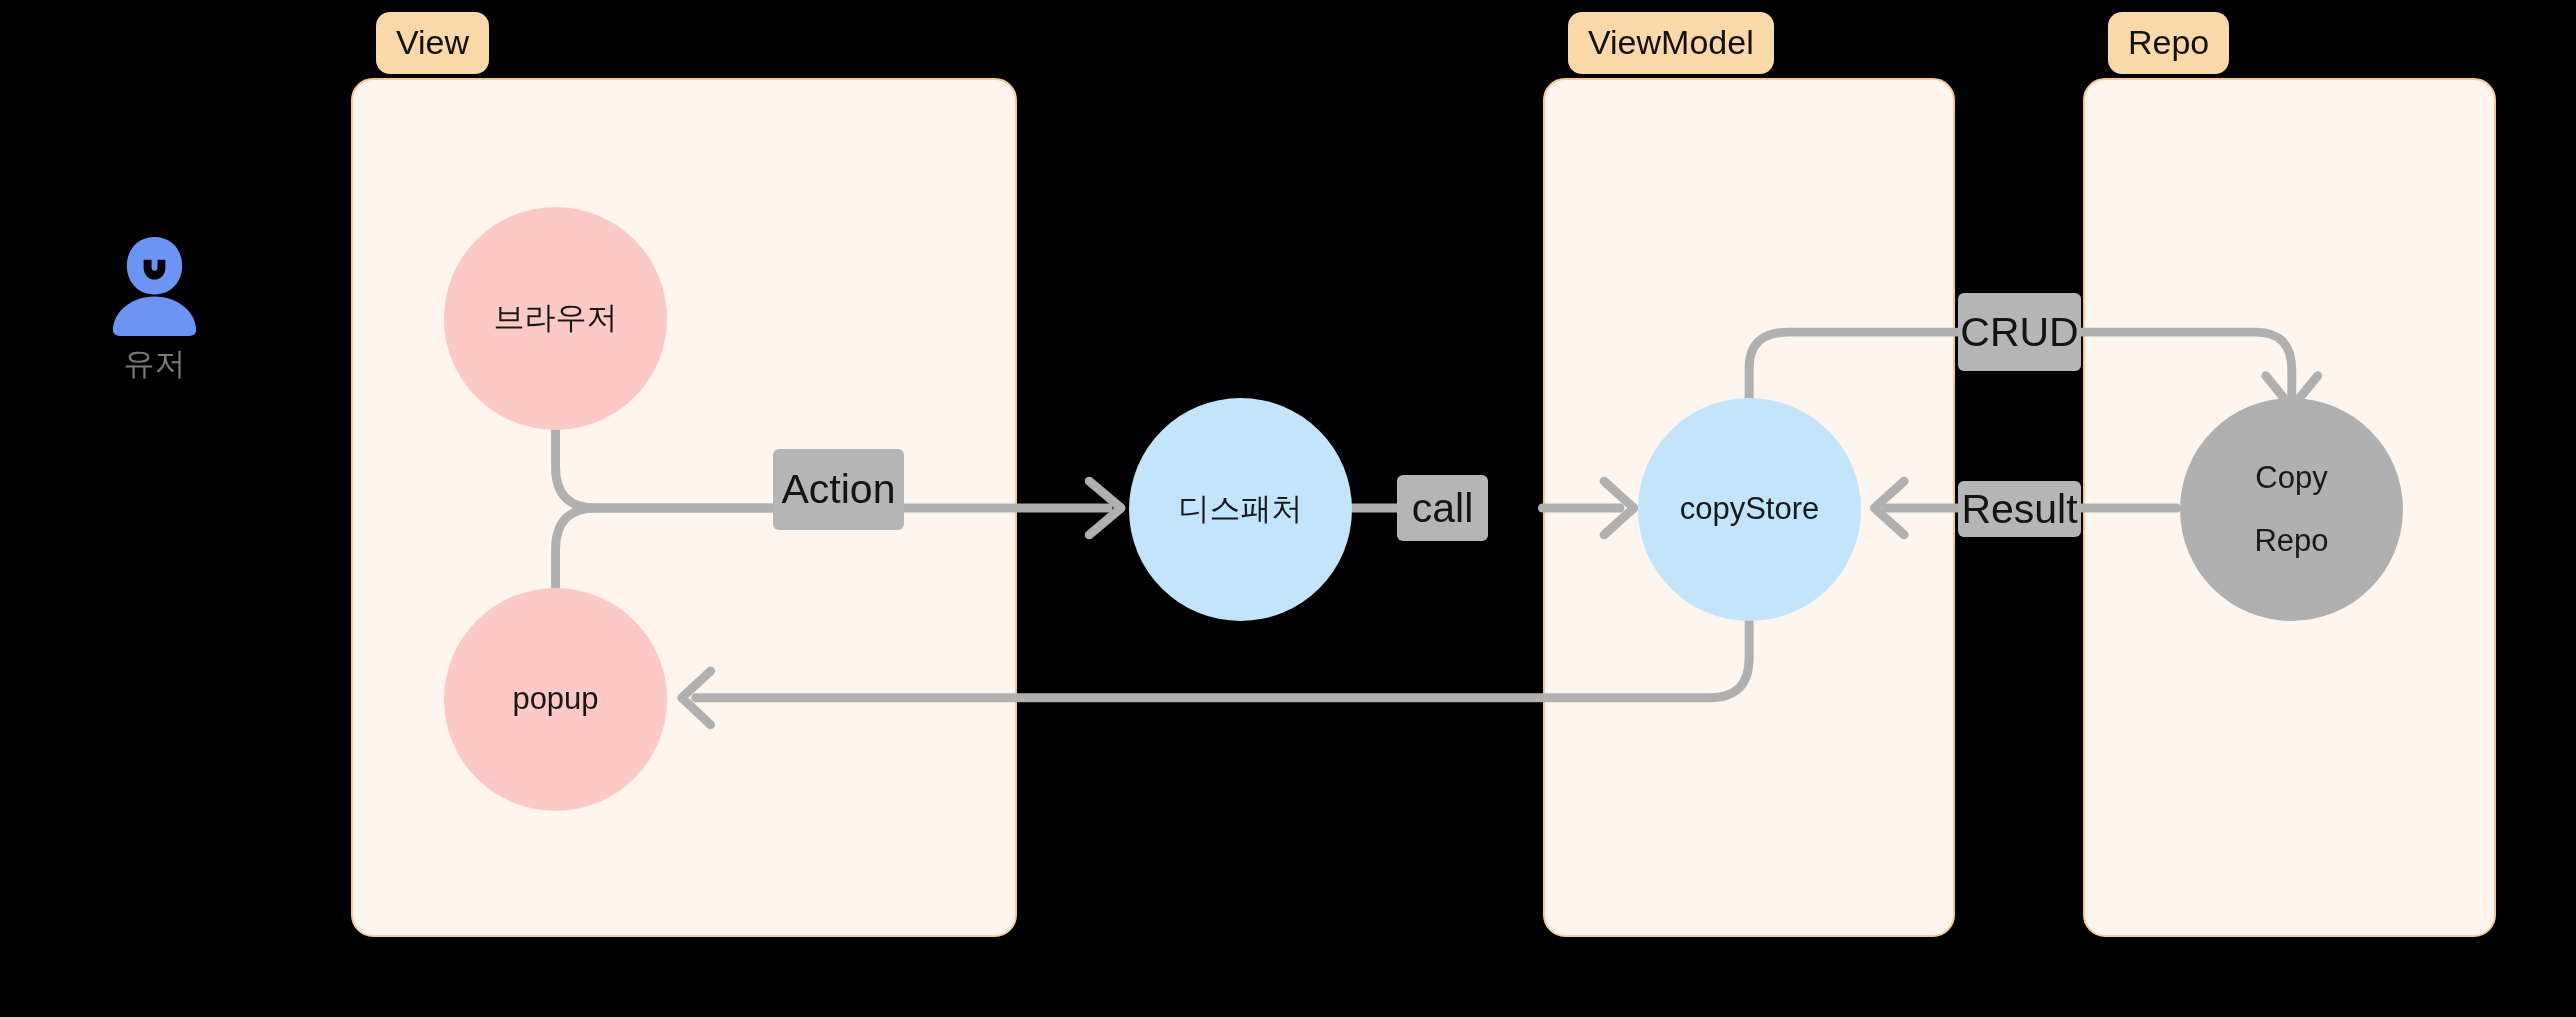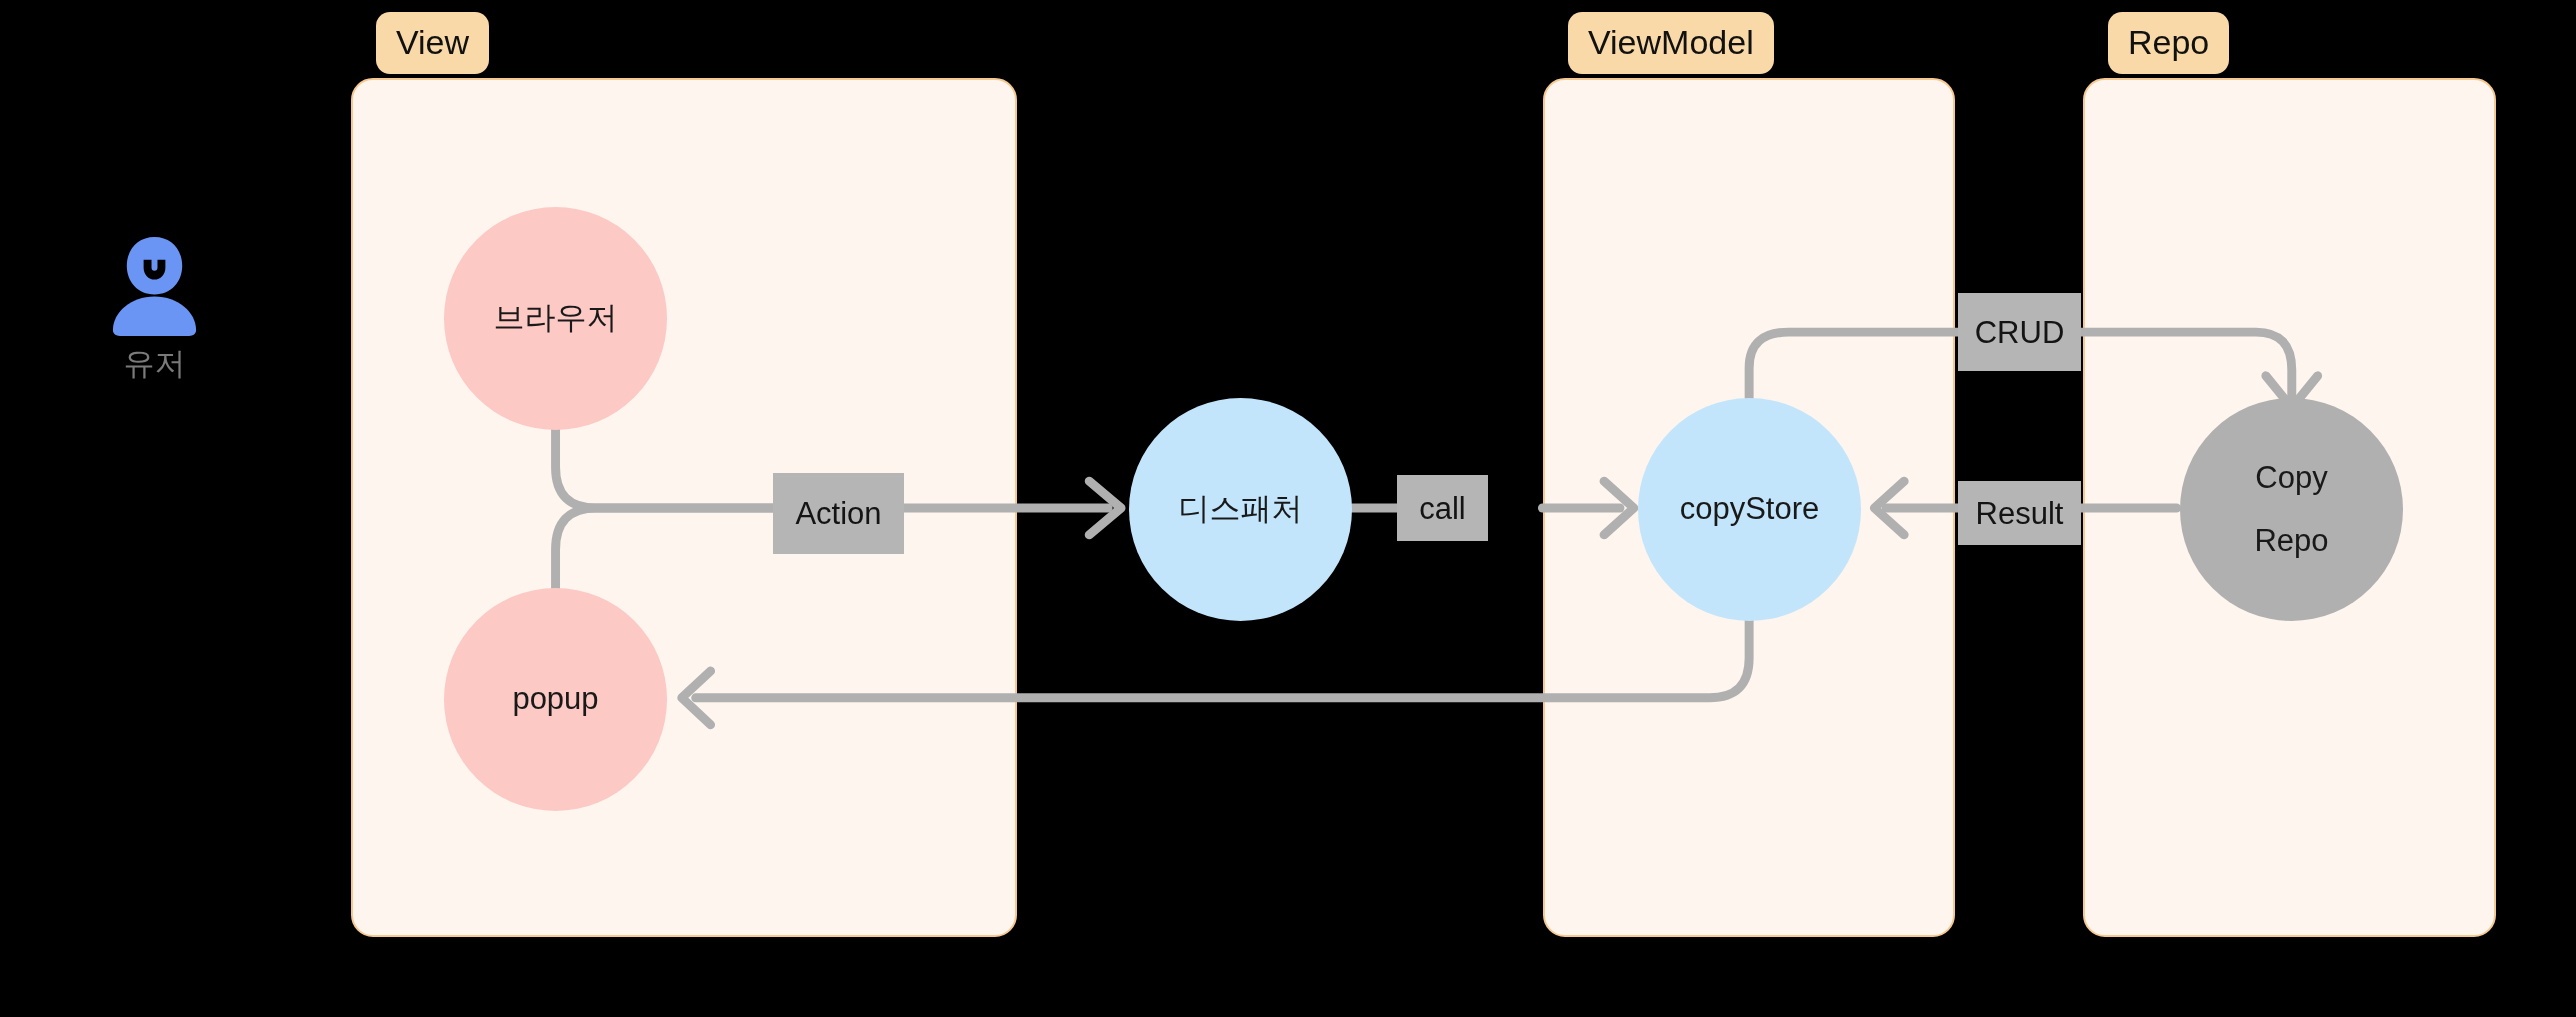--- a/index.html
+++ b/index.html
@@ -59,23 +59,23 @@
     z-index: 5;
   }
   .node.pink  { background: #fcc9c4; }
   .node.blue  { background: #c3e5fb; }
   .node.gray  { background: #b0b0b0; }
 
   
   .edge-label {
     position: absolute;
     background: #b5b5b5;
-    border-radius: 0;
+    border-radius: 6px;
     color: #141414;
-    font-size: 31px;
+    font-size: 41px;
     line-height: 1;
     display: flex;
     align-items: center;
     justify-content: center;
     white-space: nowrap;
     z-index: 8;
     box-sizing: border-box;
   }
 
   
@@ -170,30 +170,30 @@
 
   <div class="node blue" style="left:1129px; top:398px; width:223px; height:223px;">
     <span>디스패처</span>
   </div>
 
   <div class="node gray" style="left:2180px; top:398px; width:223px; height:223px; flex-direction:column;gap:24px;">
     <span>Copy</span>
     <span>Repo</span>
   </div>
 
-  <div class="edge-label" style="left:773px; top:473px; width:131px; height:81px;justify-content:center;">
+  <div class="edge-label" style="left:773px; top:449px; width:131px; height:81px;justify-content:center;">
     <span>Action</span>
   </div>
 
   <div class="edge-label" style="left:1397px; top:475px; width:91px; height:66px;">
     <span>call</span>
   </div>
 
   <div class="edge-label" style="left:1958px; top:293px; width:123px; height:78px;">
     <span>CRUD</span>
   </div>
 
-  <div class="edge-label" style="left:1958px; top:481px; width:123px; height:64px;">
+  <div class="edge-label" style="left:1958px; top:481px; width:123px; height:56px;">
     <span>Result</span>
   </div>
 
 </div>
 
 
 </body></html>

